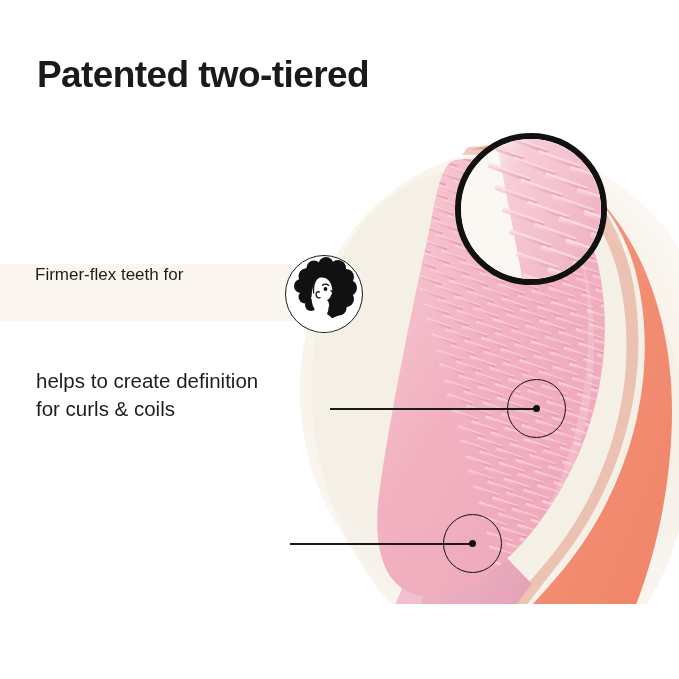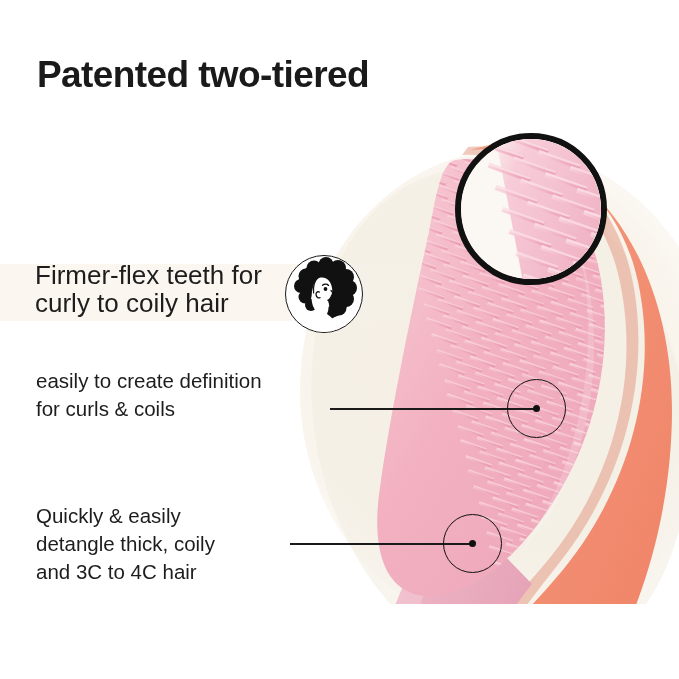--- a/index.html
+++ b/index.html
@@ -73,21 +73,21 @@
     position: absolute;
     color: #1d1d1d;
     font-weight: 400;
   }
   .callout .line {
     white-space: nowrap;
   }
   #callout-1 {
     left: 35px;
     top: 261px;
-    font-size: 26px;
+    font-size: 17px;
     line-height: 28px;
   }
   #callout-2 {
     left: 36px;
     top: 367px;
     font-size: 20.5px;
     line-height: 28px;
   }
   #callout-3 {
     left: 36px;
@@ -763,21 +763,20 @@
       </g>
     </svg>
   </div>
 
   <div class="headline">
     <div class="bold-line">Patented two-tiered</div>
   </div>
 
   <div class="callout" id="callout-1">
     <div class="line">Firmer-flex teeth for</div>
-    <div class="line">curly to coily hair</div>
   </div>
 
   <div class="afro-icon">
     <svg width="76" height="76" viewBox="0 0 76 76" xmlns="http://www.w3.org/2000/svg">
 
       <path d="M38,8
                C50,6 60,13 63,24
                C67,30 67,41 62,48
                C59,57 50,63 41,62
                C44,56 44,50 42,46
@@ -819,31 +818,26 @@
 
       <path d="M41.6,44.2 C43.6,43.6 45,43.9 45.6,44.6" stroke="#111111" stroke-width="1.2" fill="none" stroke-linecap="round"></path>
 
       <path d="M33.5,36 C31,35 29.5,37 30.2,39.5 C30.8,41.6 32.6,42.4 34,41.6" stroke="#111111" stroke-width="1.3" fill="none" stroke-linecap="round"></path>
 
       <path d="M32,21.5 C28.5,25 27,31.5 27.6,37" stroke="#111111" stroke-width="1.2" fill="none" stroke-linecap="round"></path>
     </svg>
   </div>
 
   <div class="callout" id="callout-2">
-    <div class="line">easily to create definition</div>
+    <div class="line">helps to create definition</div>
     <div class="line">for curls &amp; coils</div>
   </div>
   <div class="leader" id="leader-2"></div>
   <div class="marker" id="marker-2">
     <div class="dot"></div>
   </div>
 
-  <div class="callout" id="callout-3">
-    <div class="line">Quickly &amp; easily</div>
-    <div class="line">detangle thick, coily</div>
-    <div class="line">and 3C to 4C hair</div>
-  </div>
   <div class="leader" id="leader-3"></div>
   <div class="marker" id="marker-3">
     <div class="dot"></div>
   </div>
 
 </div>
 
 </body></html>

